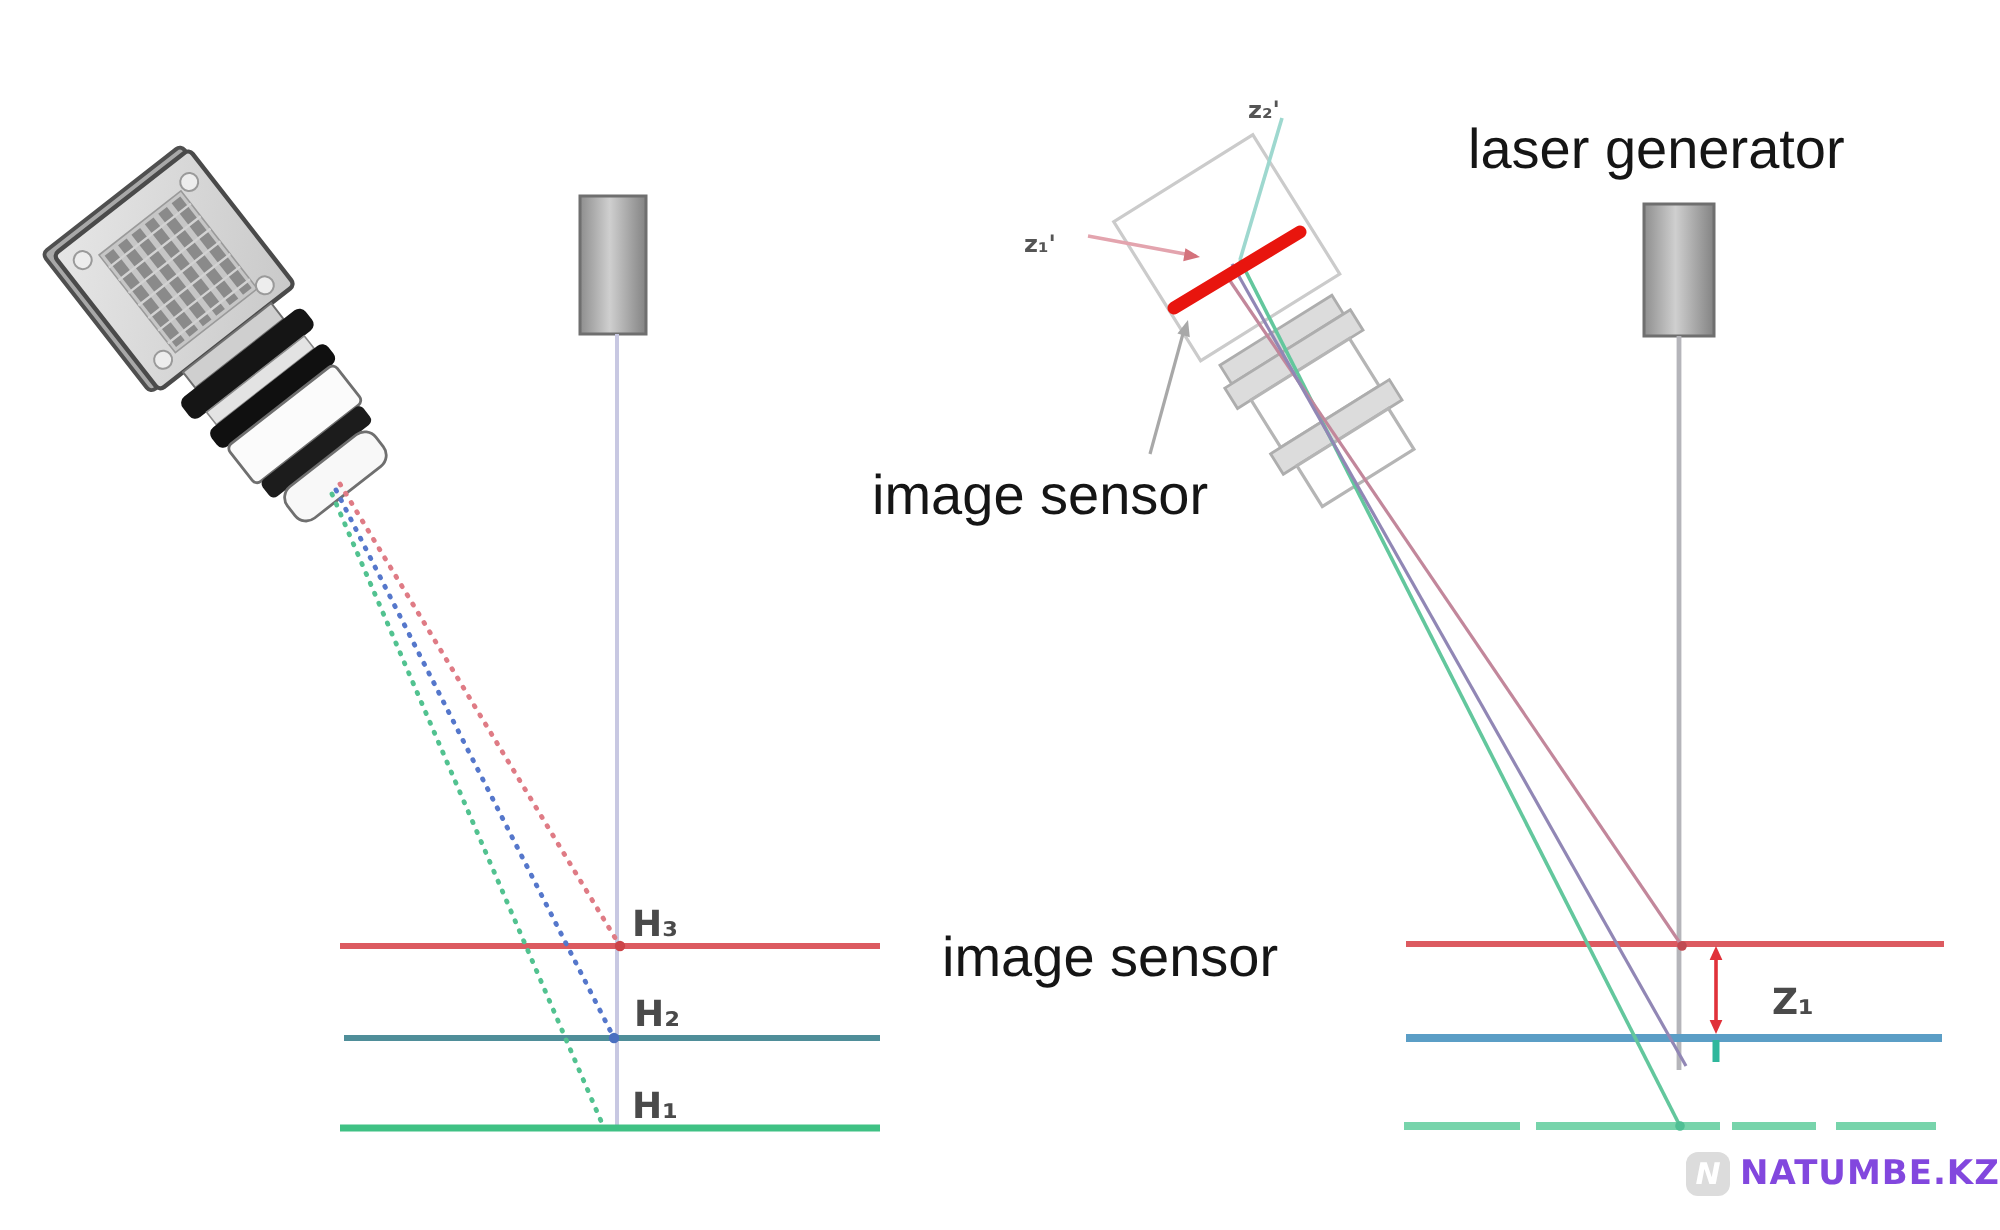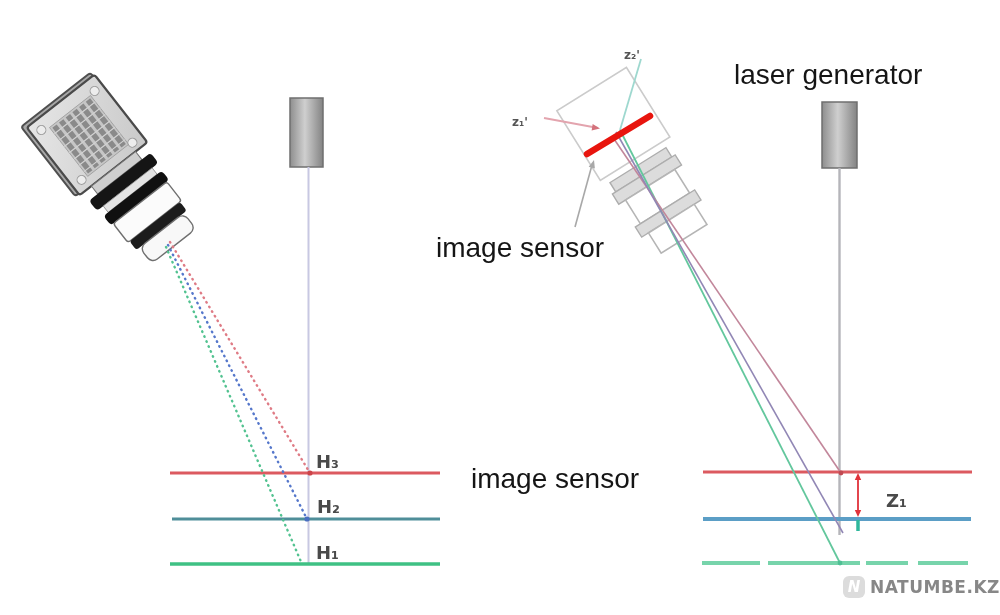--- a/index.html
+++ b/index.html
@@ -8,21 +8,21 @@
   .canvas svg{position:absolute;left:0;top:0;}
   .big-label{font-family:"Liberation Sans",sans-serif;font-size:28px;fill:#151515;}
   .sub-label{font-family:"DejaVu Sans",sans-serif;font-weight:bold;fill:#4a4a4a;}
   .h-label{font-size:18px;}
   .zp-label{font-size:12px;fill:#555;}
   .watermark{position:absolute;left:843px;top:576px;display:flex;align-items:center;gap:5px;
              opacity:0.85;}
   .wm-logo{width:22px;height:22px;border-radius:6px;background:#d6d6d6;color:#ffffff;
            display:flex;align-items:center;justify-content:center;
            font-family:"DejaVu Sans",sans-serif;font-weight:bold;font-size:15px;font-style:italic;}
-  .wm-text{font-family:"DejaVu Sans",sans-serif;font-weight:bold;font-size:17px;color:#737373;
+  .wm-text{font-family:"DejaVu Sans",sans-serif;font-weight:bold;font-size:17px;color:#6d28d9;
            letter-spacing:0.5px;}
 </style>
 </head>
 <body>
 
 <div class="canvas">
 <svg width="1000" height="615" viewBox="0 0 1000 615">
   <defs>
     <linearGradient id="cylGrad" x1="0" y1="0" x2="1" y2="0">
       <stop offset="0" stop-color="#8e8e8e"></stop>

